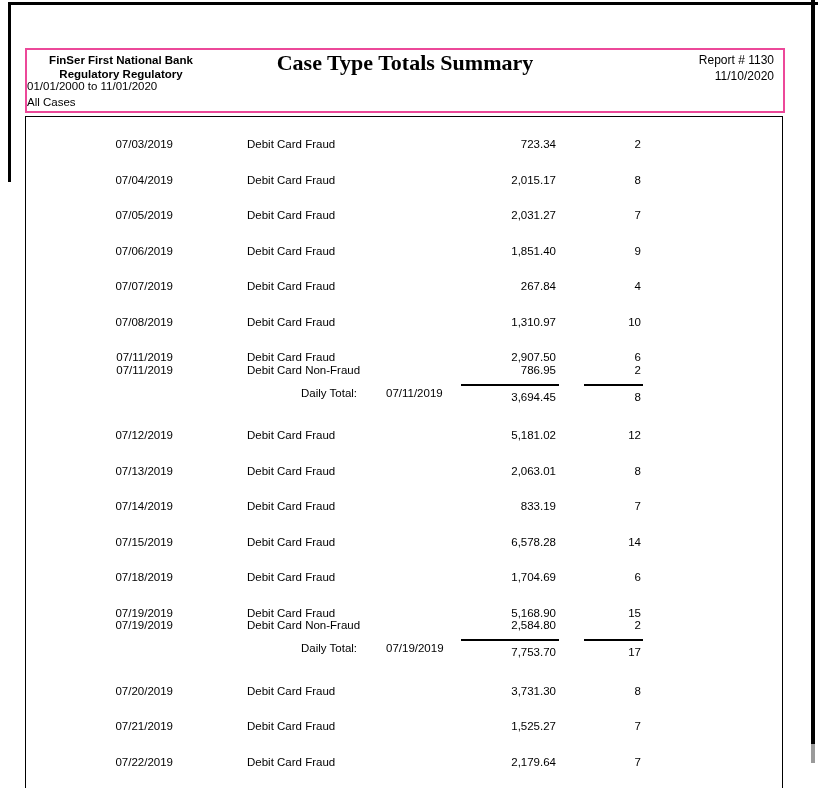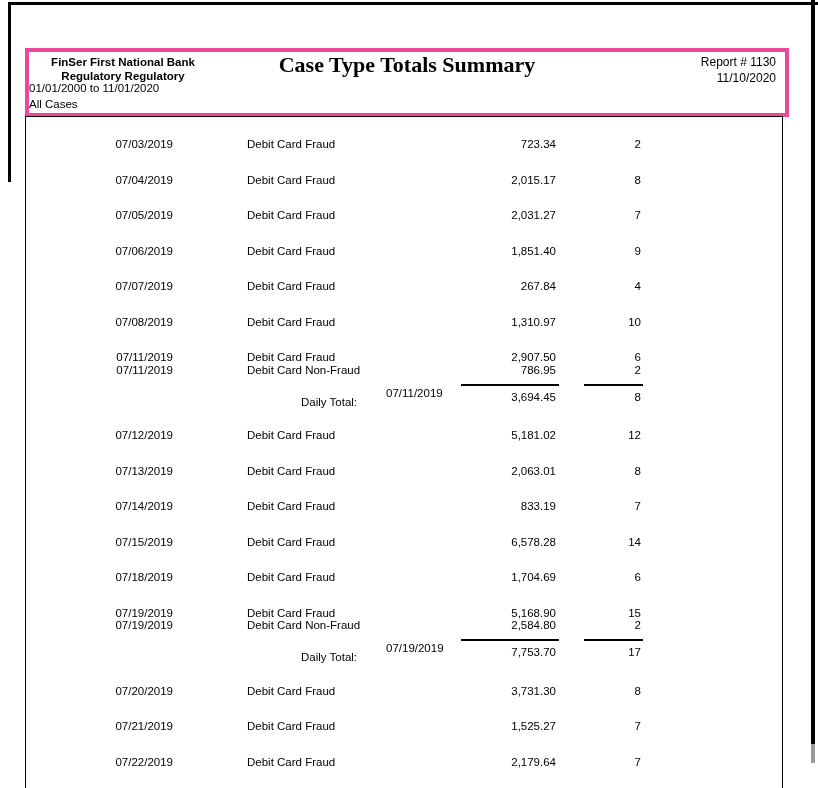--- a/index.html
+++ b/index.html
@@ -12,21 +12,21 @@
   }
   .edge { position: absolute; background: #000000; }
   #edge-top   { left: 8px; top: 2px; width: 810px; height: 3px; }
   #edge-left  { left: 8px; top: 2px; width: 3px; height: 180px; }
   #edge-right { right: 3px; top: 0; width: 4px; height: 744px; }
   #edge-right-grey { position: absolute; right: 3px; top: 744px; width: 4px; height: 19px; background: #9a9a9a; }
 
   #header-box {
     position: absolute; left: 25px; top: 48px;
     width: 756px; height: 61px;
-    border: 4px solid #ec4899; background: #fff;
+    border: 2px solid #ec4899; background: #fff;
   }
   #org-block {
     position: absolute; left: 8px; top: 3px; width: 172px;
     text-align: center; font-weight: bold;
     font-size: 11.5px; line-height: 14px;
   }
   #report-title {
     position: absolute; left: 0; right: 0; top: 0;
     text-align: center;
     font-family: "Liberation Serif", serif;
@@ -57,21 +57,21 @@
   .row.entry { margin-bottom: 23.5px; }
   .row.entry.tight { margin-bottom: 0.5px; }
   .row.total { height: 20px; margin-top: 8px; margin-bottom: 25.5px; }
 
   .c { position: absolute; top: 0; white-space: nowrap; }
   .c.date   { left: 89px;  width: 58px;  text-align: right; }
   .c.type   { left: 221px; }
   .c.amount { left: 400px; width: 130px; text-align: right; }
   .c.count  { left: 545px; width: 70px;  text-align: right; }
 
-  .row.total .c.tlabel { left: 275px; top: 12px; }
+  .row.total .c.tlabel { left: 275px; top: 3px; }
   .row.total .c.tdate  { left: 360px; top: 3px; }
   .row.total .c.amount { top: 7px; }
   .row.total .c.count  { top: 7px; }
   .line { position: absolute; top: 0; height: 2px; background: #000; }
   .line-amount { left: 435px; width: 98px; }
   .line-count  { left: 558px; width: 59px; }
 </style>
 </head>
 <body>
 

